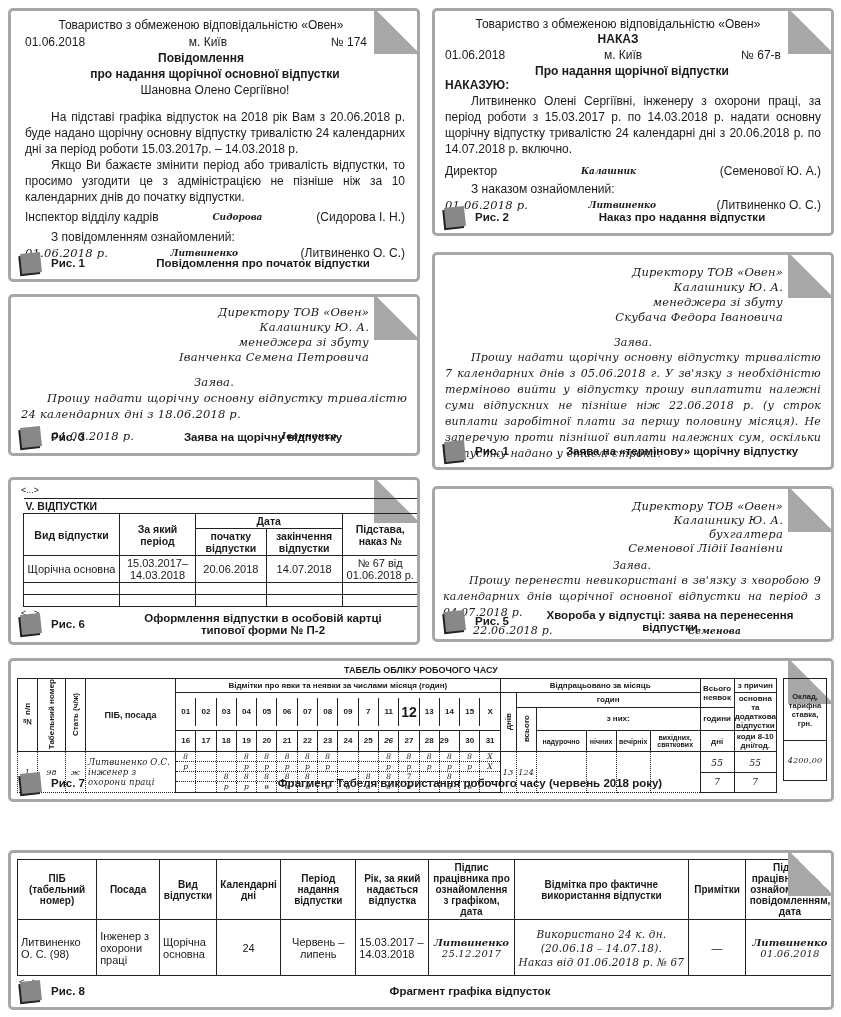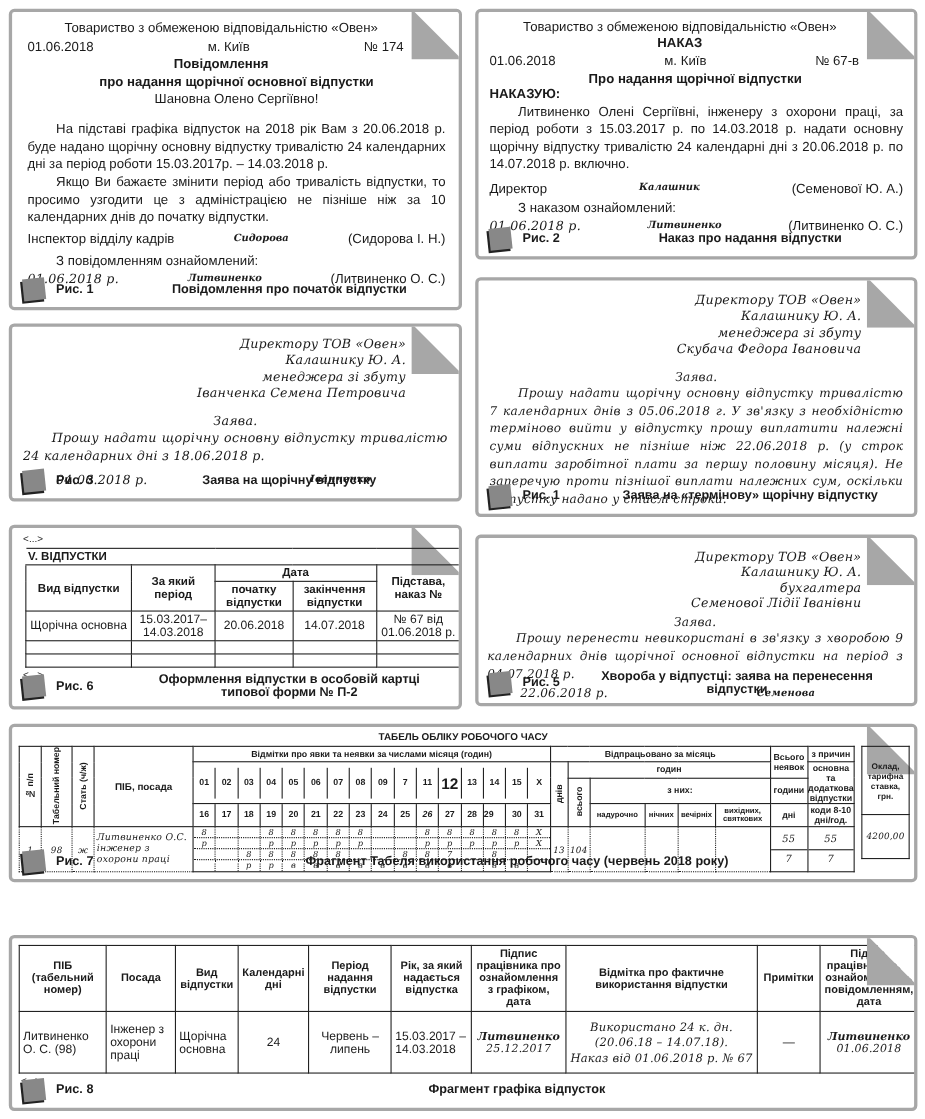--- a/index.html
+++ b/index.html
@@ -403,21 +403,21 @@
                 <div class="hand" style="flex: 1 1 0%; font-size: 7.5px; line-height: 10px; text-align: center; border-right: 1px dotted rgb(34, 34, 34);">в</div>
                 <div class="hand" style="flex: 1 1 0%; font-size: 7.5px; line-height: 10px; text-align: center; border-right: 1px dotted rgb(34, 34, 34);">в</div>
                 <div class="hand" style="flex: 1 1 0%; font-size: 7.5px; line-height: 10px; text-align: center; border-right: 1px dotted rgb(34, 34, 34);"></div>
                 <div class="hand" style="flex: 1 1 0%; font-size: 7.5px; line-height: 10px; text-align: center; border-right: 1px dotted rgb(34, 34, 34);">в</div>
                 <div class="hand" style="flex: 1 1 0%; font-size: 7.5px; line-height: 10px; text-align: center; border-right: 1px dotted rgb(34, 34, 34);">в</div>
                 <div class="hand" style="flex: 1 1 0%; font-size: 7.5px; line-height: 10px; text-align: center;"></div>
               </div>
             </div>
           </td>
       <td class="dot hand">13</td>
-      <td class="dot hand">104</td>
+      <td class="dot hand">124</td>
       <td class="dot" style="width:50px;"></td>
       <td class="dot" style="width:30px;"></td>
       <td class="dot" style="width:34px;"></td>
       <td class="dot" style="width:50px;"></td>
       <td style="padding:0;">
         <div class="hand" style="height:20px;line-height:20px;border-bottom:1px solid #222;font-size:9px;">55</div>
         <div class="hand" style="height:19px;line-height:19px;font-size:9px;">7</div>
       </td>
       <td style="padding:0;">
         <div class="hand" style="height:20px;line-height:20px;border-bottom:1px solid #222;font-size:9px;">55</div>

